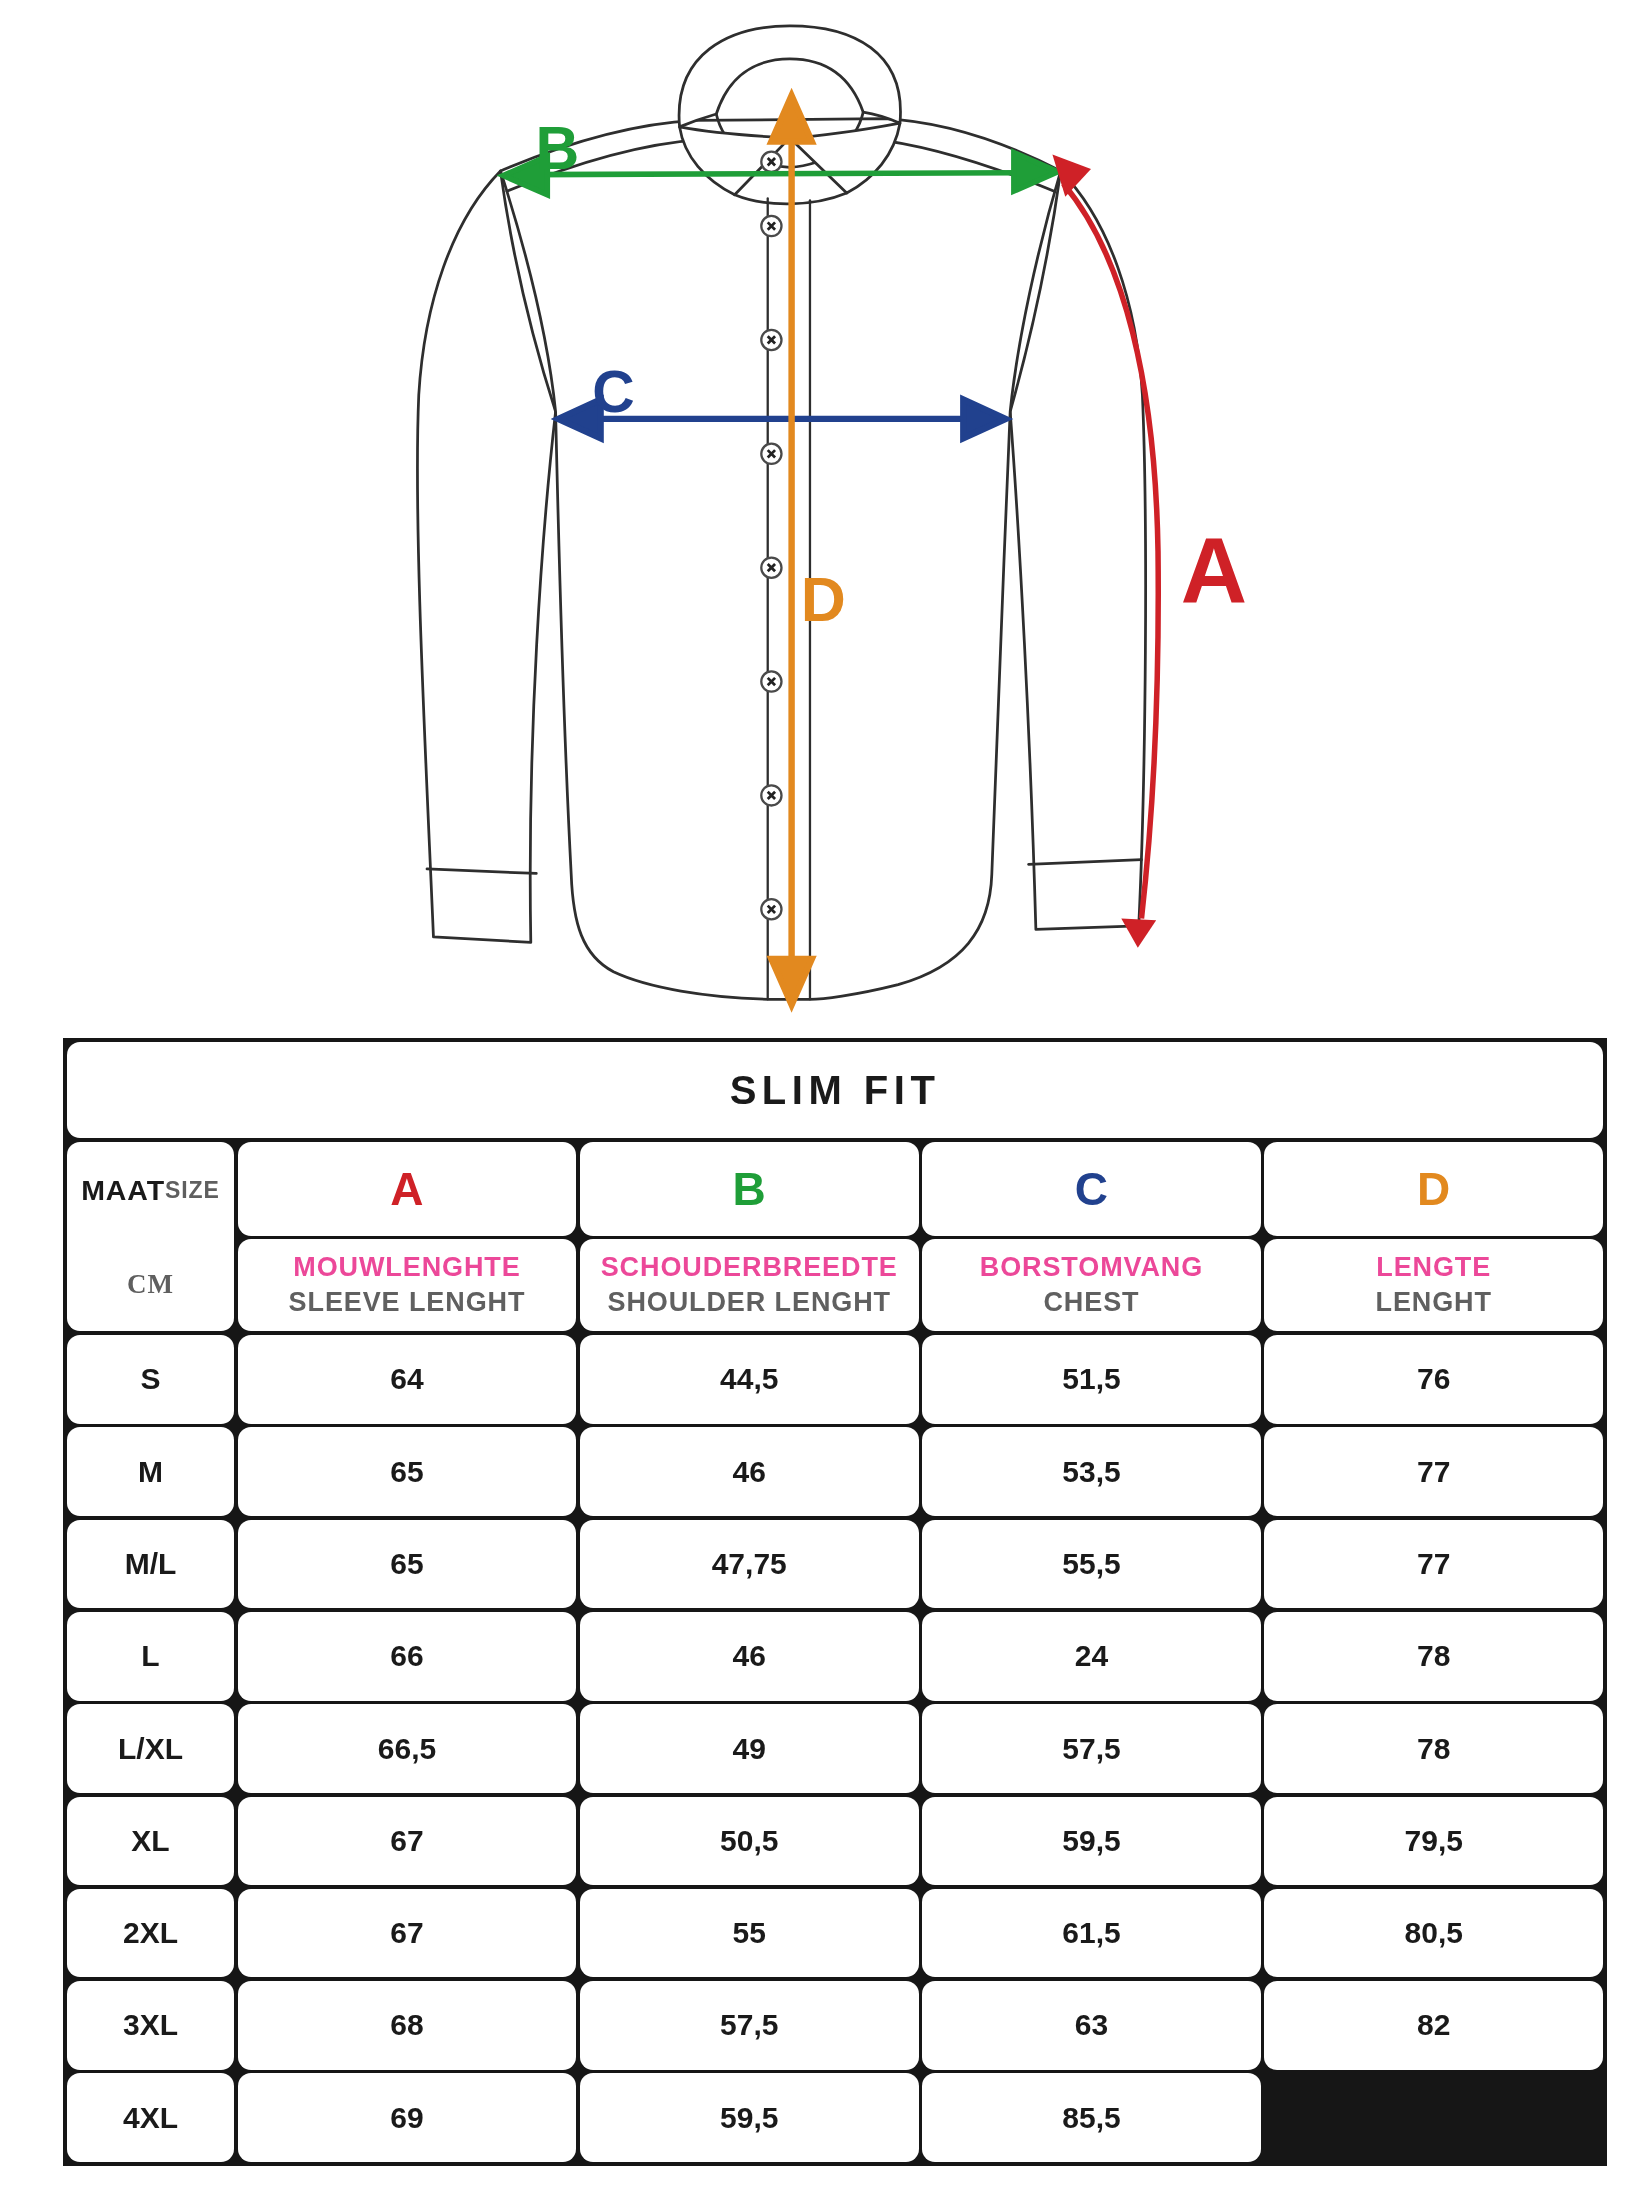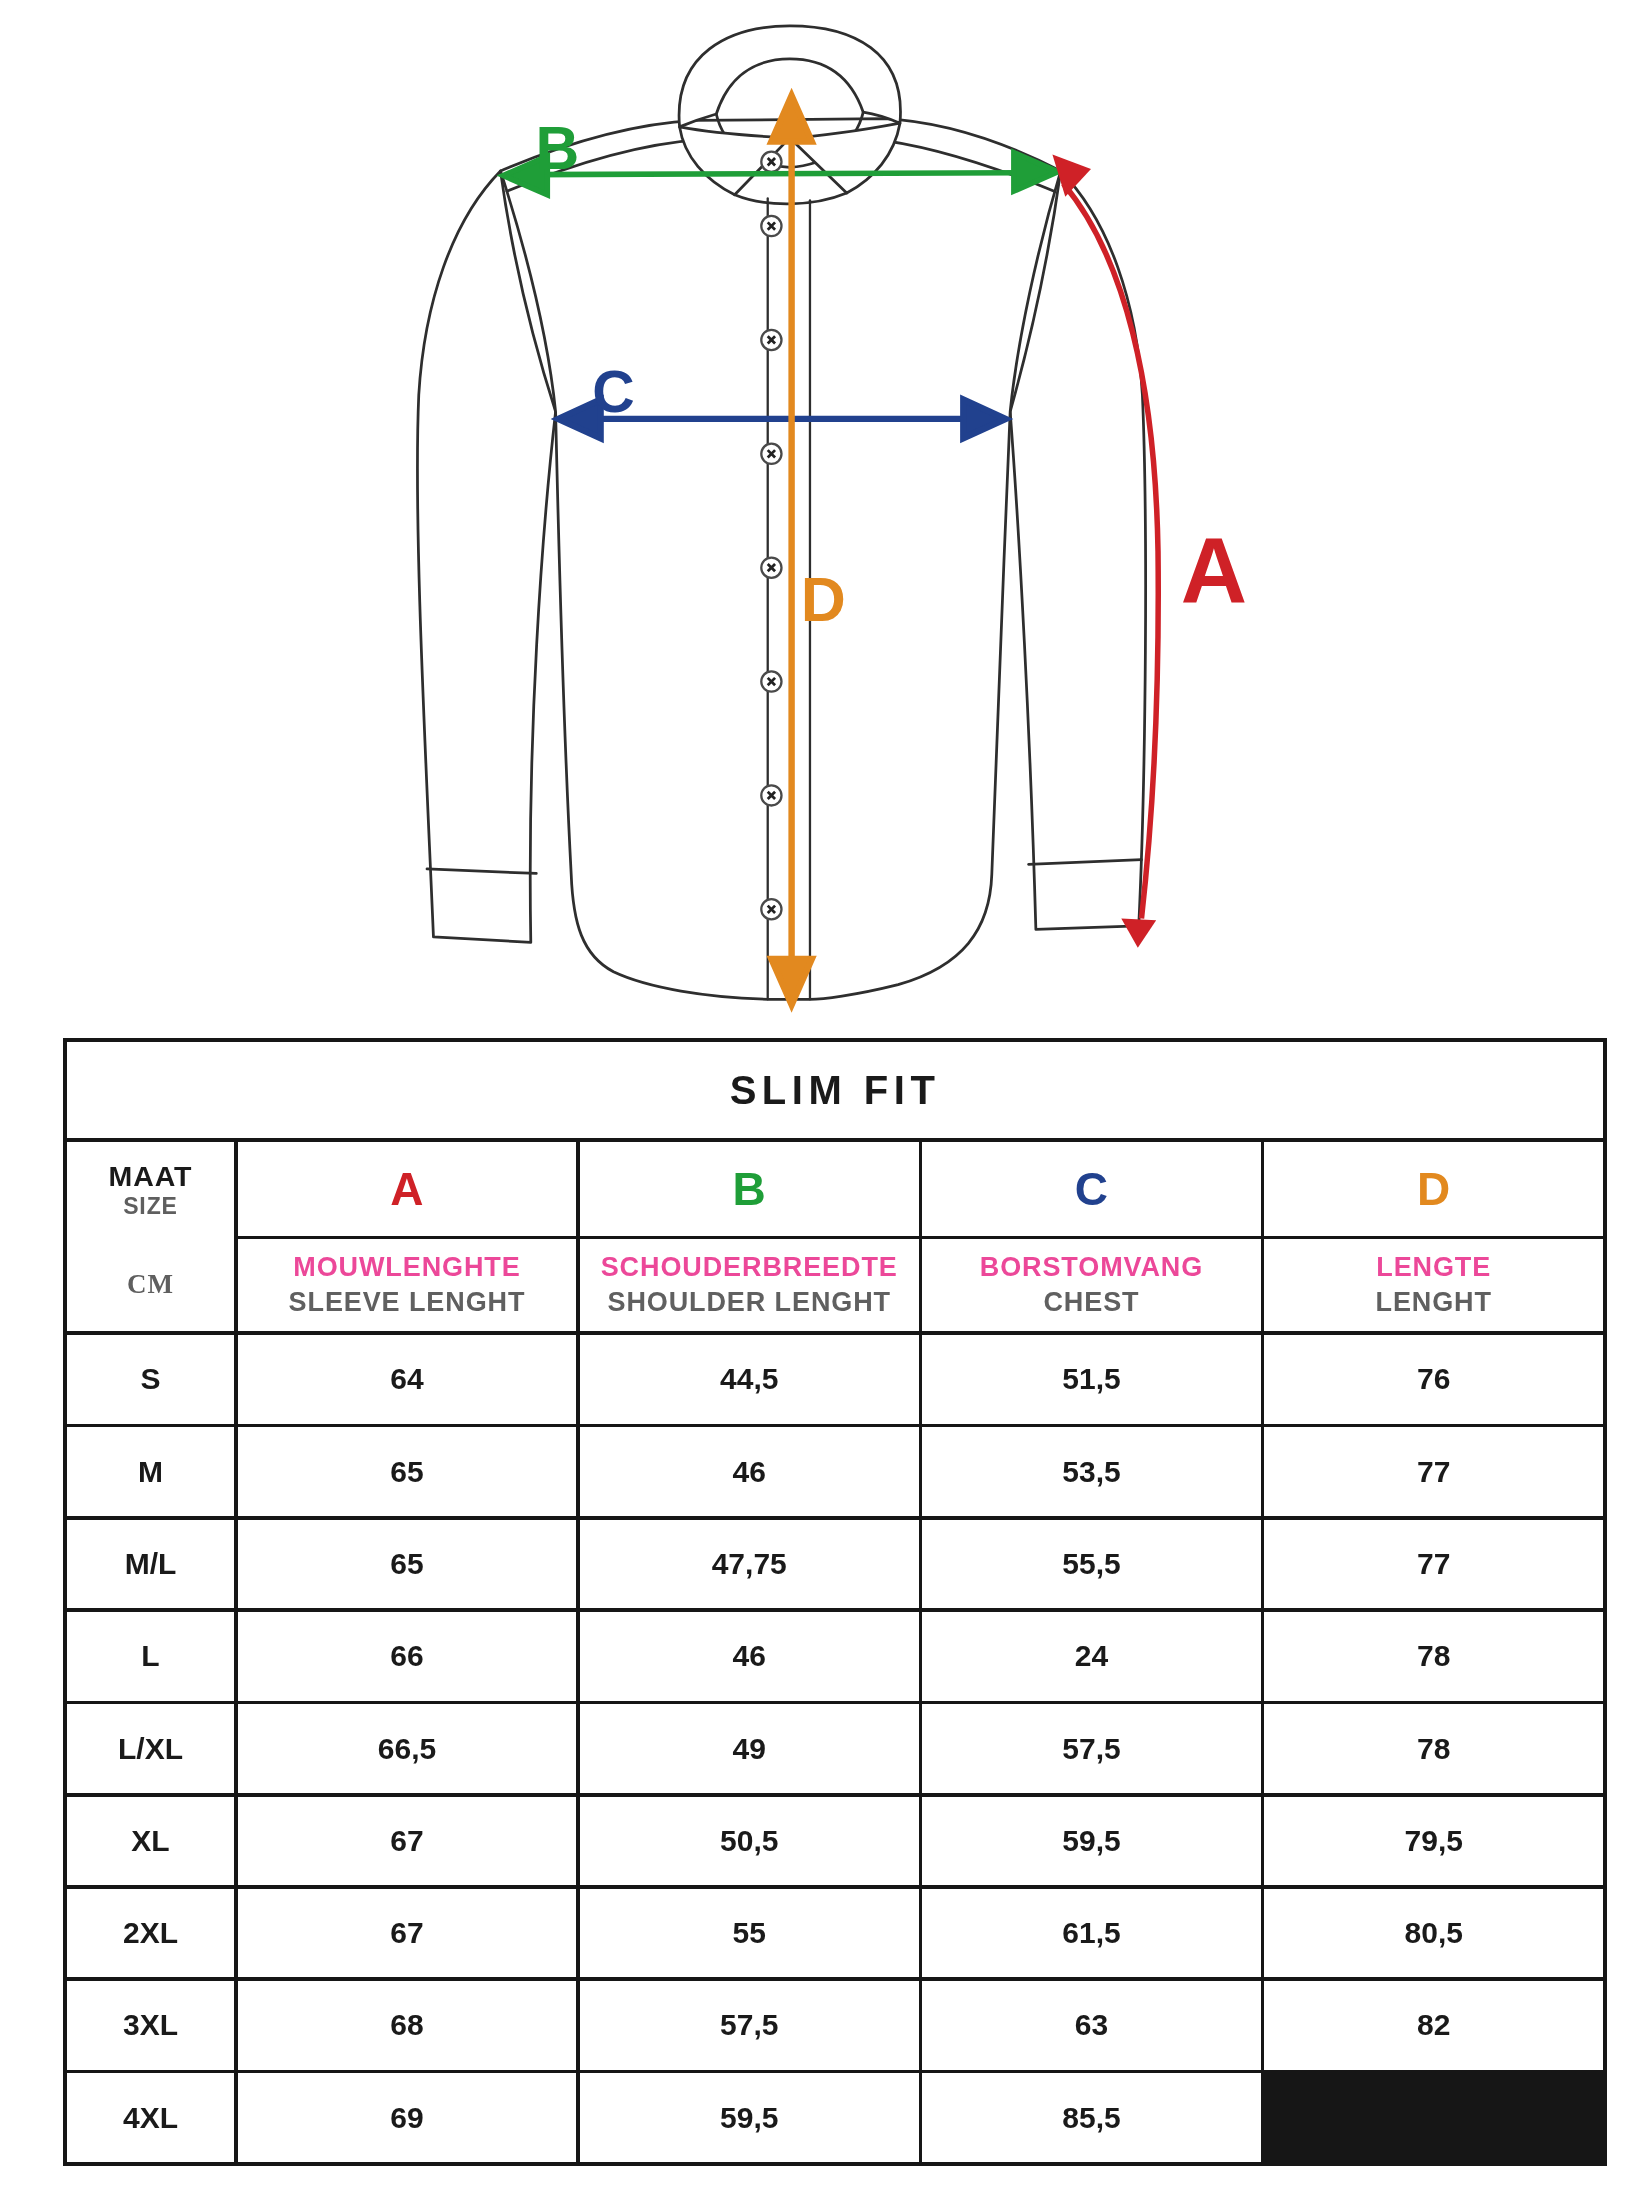--- a/index.html
+++ b/index.html
@@ -8,24 +8,24 @@
   .diagram{position:absolute;left:0;top:0;width:1653px;height:1038px;}
   .diagram svg{display:block;width:100%;height:100%;}
   svg text{font-family:"Liberation Sans",sans-serif;font-weight:bold;}
 
   
   .tbl{position:absolute;left:63px;top:1038px;width:1544px;height:1128px;
        display:grid;grid-template-columns:167px repeat(4,1fr);
        grid-template-rows:96px 94px 92px repeat(9,1fr);
        gap:3.7px;background:#161616;border:4.6px solid #161616;box-sizing:border-box;}
   .cell{background:#ffffff;display:flex;align-items:center;justify-content:center;
-        text-align:left;color:#1a1a1a;}
+        text-align:left;color:#1a1a1a;border-radius:13px;}
   .cell.title{grid-column:1/-1;font-size:40px;font-weight:bold;letter-spacing:5.5px;}
   .cell.maat{grid-column:1;grid-row:2/span 2;flex-direction:column;justify-content:stretch;padding:0;}
-  .maat-top{flex:51;display:flex;flex-direction:column;justify-content:center;align-items:center;line-height:1.15;}
+  .maat-top{flex:51;display:flex;flex-direction:row;justify-content:center;align-items:center;line-height:1.15;}
   .maat-bot{flex:49;display:flex;align-items:center;justify-content:center;}
   .maat-nl{font-size:28.5px;font-weight:bold;color:#1a1a1a;letter-spacing:0.9px;}
   .maat-en{font-size:23px;font-weight:bold;color:#5f5f5f;letter-spacing:0.9px;}
   .maat-unit{font-size:27px;font-weight:bold;color:#5f5f5f;letter-spacing:0.9px;font-family:Liberation Serif, serif;}
   .cell.letter{font-size:46px;font-weight:bold;}
   .cell.names{flex-direction:column;gap:4.6px;line-height:1.1;}
   .name-nl{font-size:27px;font-weight:bold;color:#ec4899;letter-spacing:0.9px;}
   .name-en{font-size:27px;font-weight:bold;color:#606060;letter-spacing:0.9px;}
   .cell.size,.cell.val{font-size:30px;font-weight:bold;}
 </style>

